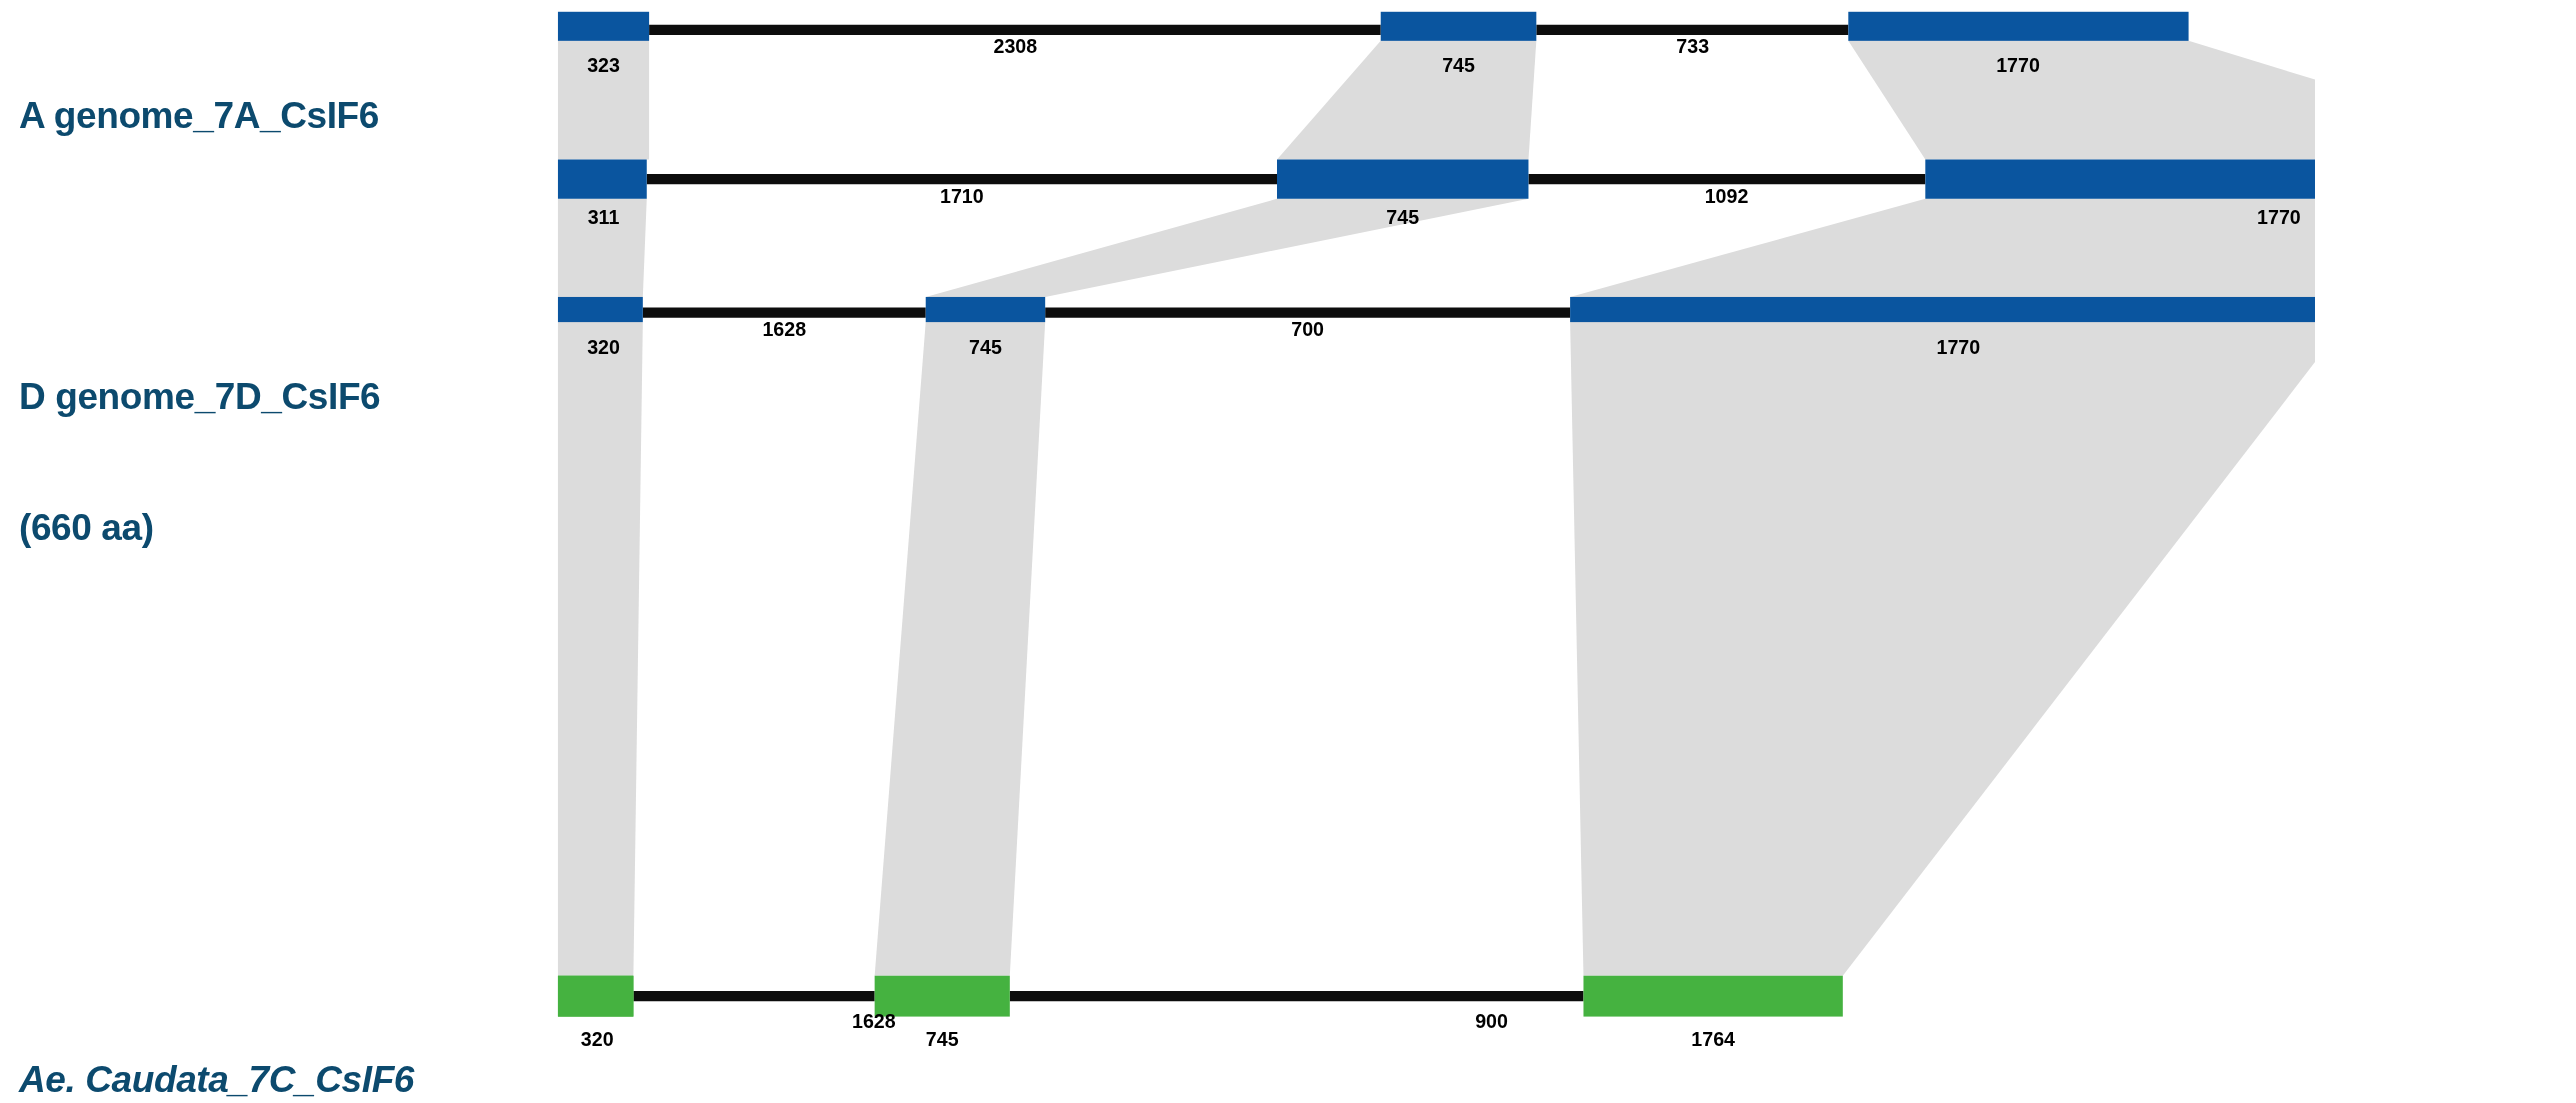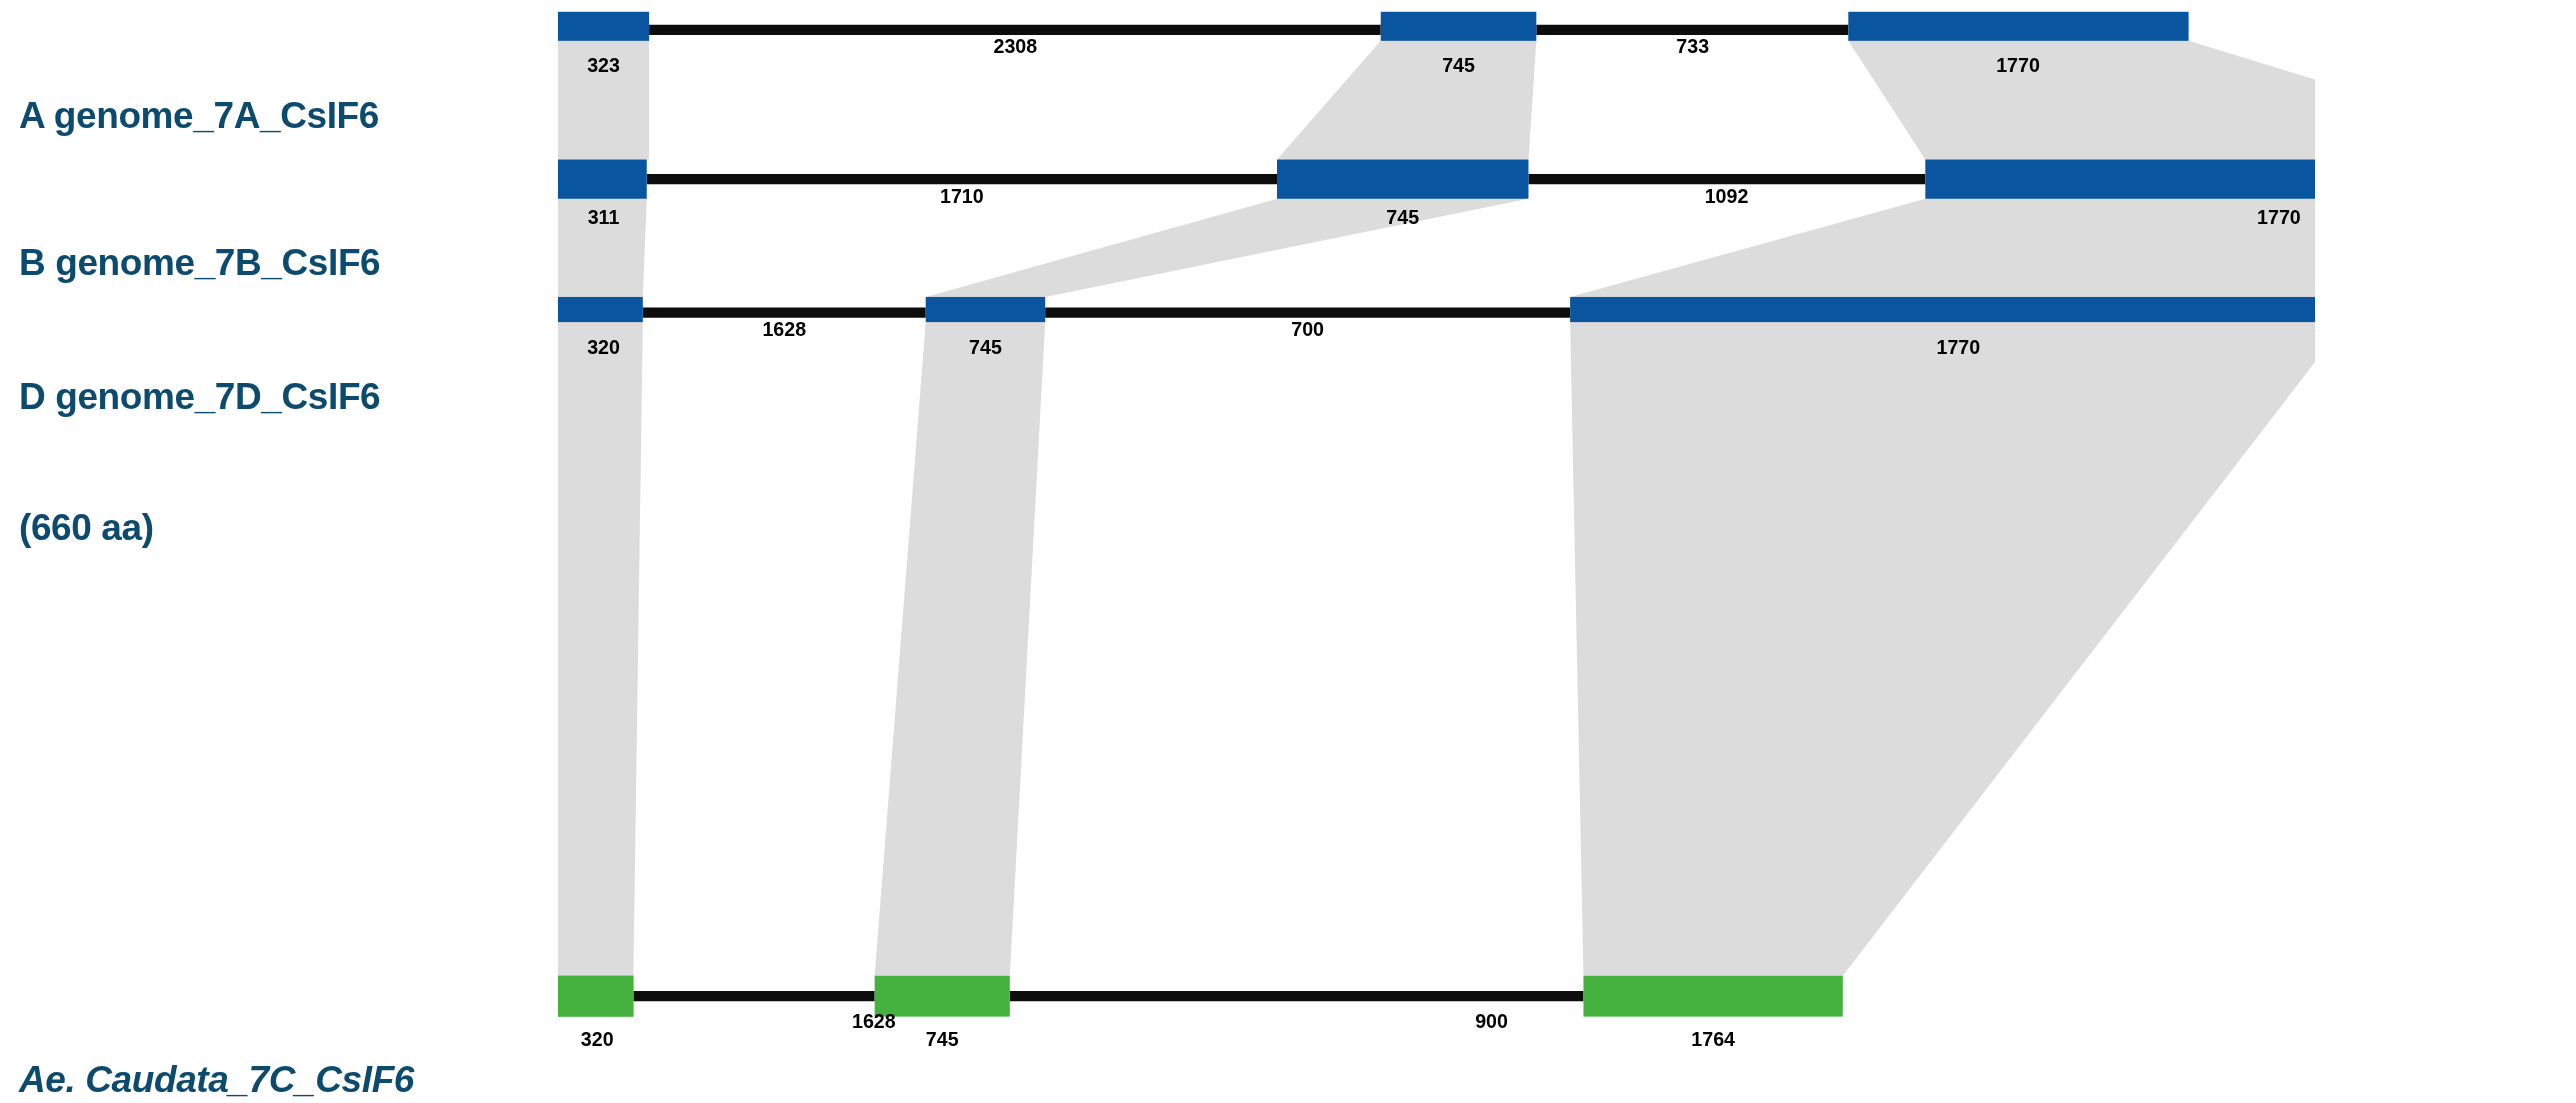--- a/index.html
+++ b/index.html
@@ -134,21 +134,20 @@
       <text class="num-label" x="1898" y="1308">900</text>
     </g>
 
   </svg>
 
   <div class="row-label" style="left:19px; top:6.3px;">
     <div>A genome_7A_CsIF6</div>
   </div>
 
   <div class="row-label" style="left:19px; top:154px;">
-    <div>B genome_7B_CsIF6</div>
   </div>
 
   <div class="row-label" style="left:19px; top:288px;">
     <div>D genome_7D_CsIF6</div>
     <div>(660 aa)</div>
   </div>
 
   <div class="row-label italic" style="left:19px; top:971px;">
     <div>Ae. Caudata_7C_CsIF6</div>
     

